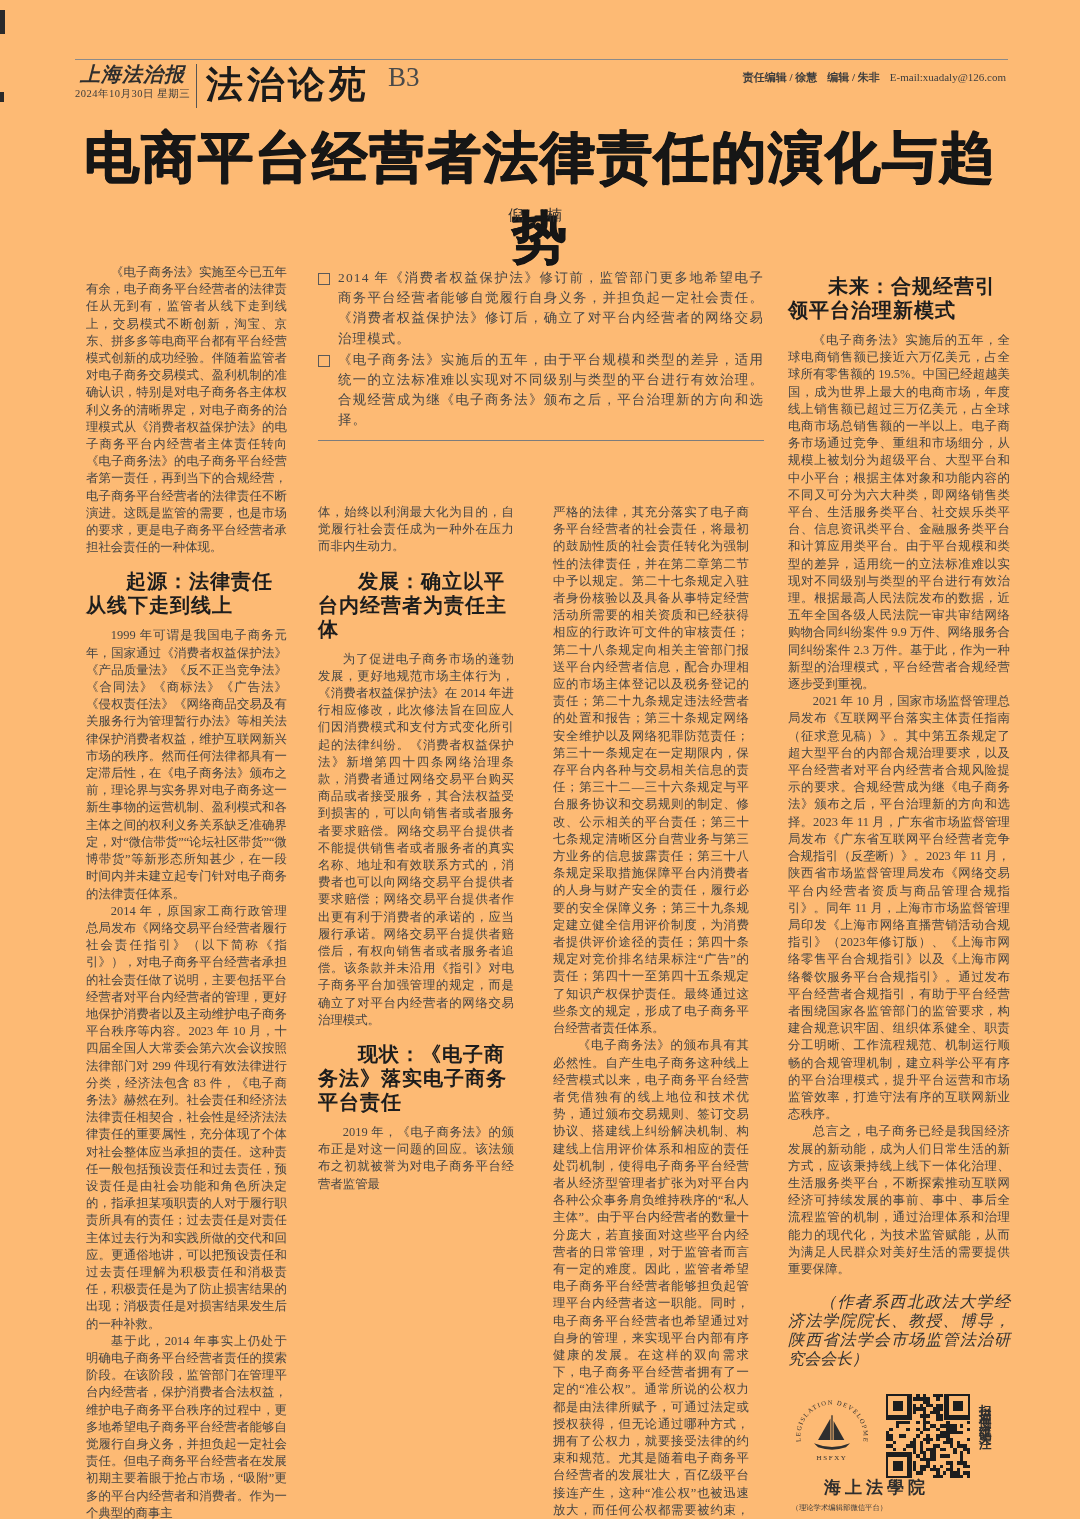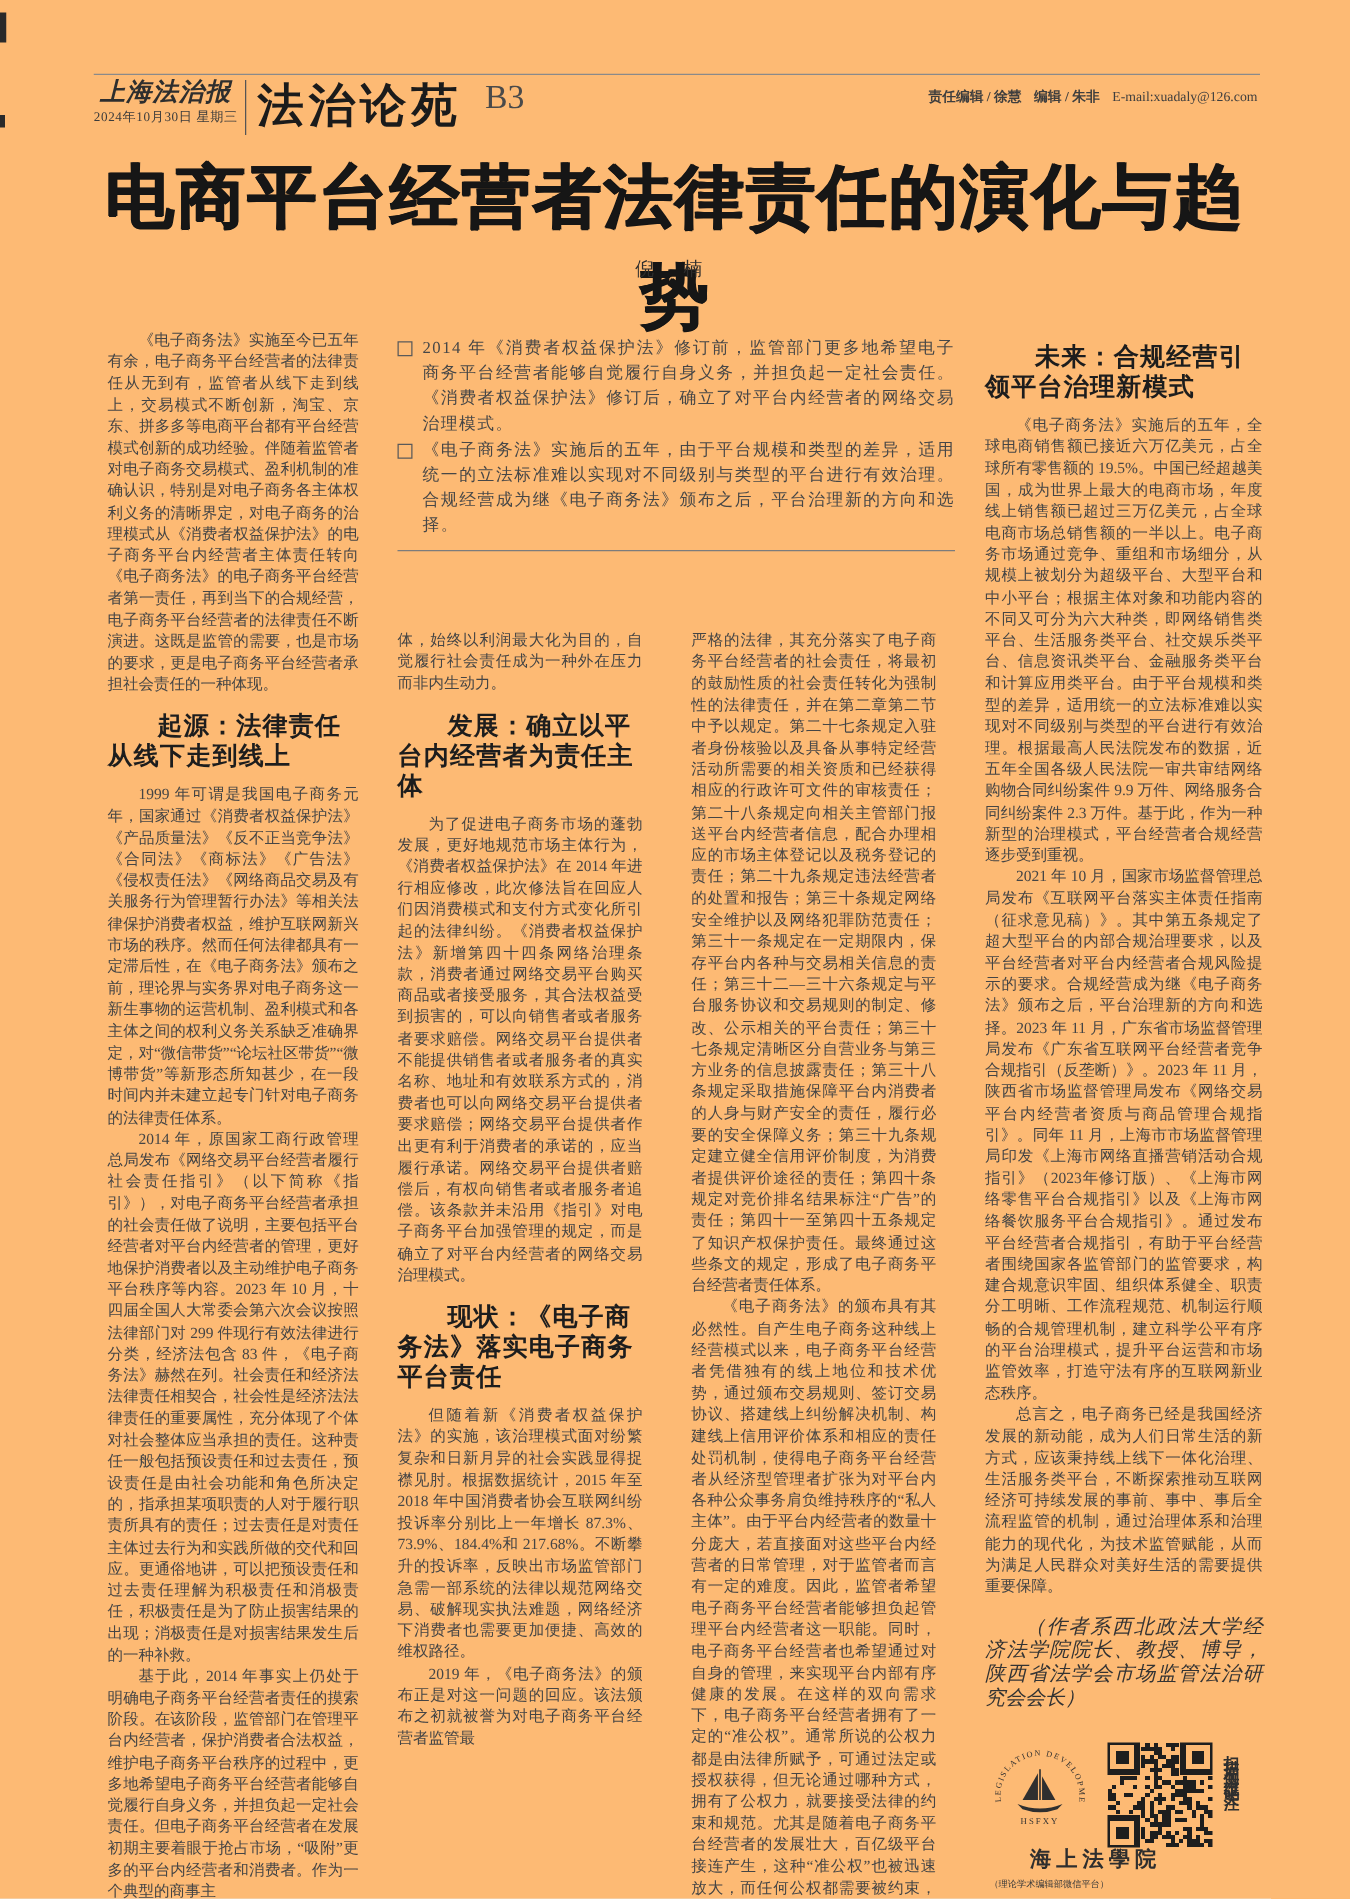--- a/index.html
+++ b/index.html
@@ -95,21 +95,20 @@
     <p>1999 年可谓是我国电子商务元年，国家通过《消费者权益保护法》《产品质量法》《反不正当竞争法》《合同法》《商标法》《广告法》《侵权责任法》《网络商品交易及有关服务行为管理暂行办法》等相关法律保护消费者权益，维护互联网新兴市场的秩序。然而任何法律都具有一定滞后性，在《电子商务法》颁布之前，理论界与实务界对电子商务这一新生事物的运营机制、盈利模式和各主体之间的权利义务关系缺乏准确界定，对“微信带货”“论坛社区带货”“微博带货”等新形态所知甚少，在一段时间内并未建立起专门针对电子商务的法律责任体系。</p>
     <p>2014 年，原国家工商行政管理总局发布《网络交易平台经营者履行社会责任指引》（以下简称《指引》），对电子商务平台经营者承担的社会责任做了说明，主要包括平台经营者对平台内经营者的管理，更好地保护消费者以及主动维护电子商务平台秩序等内容。2023 年 10 月，十四届全国人大常委会第六次会议按照法律部门对 299 件现行有效法律进行分类，经济法包含 83 件，《电子商务法》赫然在列。社会责任和经济法法律责任相契合，社会性是经济法法律责任的重要属性，充分体现了个体对社会整体应当承担的责任。这种责任一般包括预设责任和过去责任，预设责任是由社会功能和角色所决定的，指承担某项职责的人对于履行职责所具有的责任；过去责任是对责任主体过去行为和实践所做的交代和回应。更通俗地讲，可以把预设责任和过去责任理解为积极责任和消极责任，积极责任是为了防止损害结果的出现；消极责任是对损害结果发生后的一种补救。</p>
     <p>基于此，2014 年事实上仍处于明确电子商务平台经营者责任的摸索阶段。在该阶段，监管部门在管理平台内经营者，保护消费者合法权益，维护电子商务平台秩序的过程中，更多地希望电子商务平台经营者能够自觉履行自身义务，并担负起一定社会责任。但电子商务平台经营者在发展初期主要着眼于抢占市场，“吸附”更多的平台内经营者和消费者。作为一个典型的商事主</p>
   </section>
 
   <section class="col col2">
     <p class="cont">体，始终以利润最大化为目的，自觉履行社会责任成为一种外在压力而非内生动力。</p>
     <h2>发展：确立以平台内经营者为责任主体</h2>
     <p>为了促进电子商务市场的蓬勃发展，更好地规范市场主体行为，《消费者权益保护法》在 2014 年进行相应修改，此次修法旨在回应人们因消费模式和支付方式变化所引起的法律纠纷。《消费者权益保护法》新增第四十四条网络治理条款，消费者通过网络交易平台购买商品或者接受服务，其合法权益受到损害的，可以向销售者或者服务者要求赔偿。网络交易平台提供者不能提供销售者或者服务者的真实名称、地址和有效联系方式的，消费者也可以向网络交易平台提供者要求赔偿；网络交易平台提供者作出更有利于消费者的承诺的，应当履行承诺。网络交易平台提供者赔偿后，有权向销售者或者服务者追偿。该条款并未沿用《指引》对电子商务平台加强管理的规定，而是确立了对平台内经营者的网络交易治理模式。</p>
     <h2>现状：《电子商务法》落实电子商务平台责任</h2>
-    <p>但随着新《消费者权益保护法》的实施，该治理模式面对纷繁复杂和日新月异的社会实践显得捉襟见肘。根据数据统计，2015 年至 2018 年中国消费者协会互联网纠纷投诉率分别比上一年增长 87.3%、73.9%、184.4%和 217.68%。不断攀升的投诉率，反映出市场监管部门急需一部系统的法律以规范网络交易、破解现实执法难题，网络经济下消费者也需要更加便捷、高效的维权路径。</p>
     <p>2019 年，《电子商务法》的颁布正是对这一问题的回应。该法颁布之初就被誉为对电子商务平台经营者监管最</p>
   </section>
 
   <section class="col col3">
     <p class="cont">严格的法律，其充分落实了电子商务平台经营者的社会责任，将最初的鼓励性质的社会责任转化为强制性的法律责任，并在第二章第二节中予以规定。第二十七条规定入驻者身份核验以及具备从事特定经营活动所需要的相关资质和已经获得相应的行政许可文件的审核责任；第二十八条规定向相关主管部门报送平台内经营者信息，配合办理相应的市场主体登记以及税务登记的责任；第二十九条规定违法经营者的处置和报告；第三十条规定网络安全维护以及网络犯罪防范责任；第三十一条规定在一定期限内，保存平台内各种与交易相关信息的责任；第三十二—三十六条规定与平台服务协议和交易规则的制定、修改、公示相关的平台责任；第三十七条规定清晰区分自营业务与第三方业务的信息披露责任；第三十八条规定采取措施保障平台内消费者的人身与财产安全的责任，履行必要的安全保障义务；第三十九条规定建立健全信用评价制度，为消费者提供评价途径的责任；第四十条规定对竞价排名结果标注“广告”的责任；第四十一至第四十五条规定了知识产权保护责任。最终通过这些条文的规定，形成了电子商务平台经营者责任体系。</p>
     <p>《电子商务法》的颁布具有其必然性。自产生电子商务这种线上经营模式以来，电子商务平台经营者凭借独有的线上地位和技术优势，通过颁布交易规则、签订交易协议、搭建线上纠纷解决机制、构建线上信用评价体系和相应的责任处罚机制，使得电子商务平台经营者从经济型管理者扩张为对平台内各种公众事务肩负维持秩序的“私人主体”。由于平台内经营者的数量十分庞大，若直接面对这些平台内经营者的日常管理，对于监管者而言有一定的难度。因此，监管者希望电子商务平台经营者能够担负起管理平台内经营者这一职能。同时，电子商务平台经营者也希望通过对自身的管理，来实现平台内部有序健康的发展。在这样的双向需求下，电子商务平台经营者拥有了一定的“准公权”。通常所说的公权力都是由法律所赋予，可通过法定或授权获得，但无论通过哪种方式，拥有了公权力，就要接受法律的约束和规范。尤其是随着电子商务平台经营者的发展壮大，百亿级平台接连产生，这种“准公权”也被迅速放大，而任何公权都需要被约束，这也是《电子商务法》产生的另一个原因。</p>
   </section>
 
   <section class="col col4">
     <h2>未来：合规经营引领平台治理新模式</h2>

